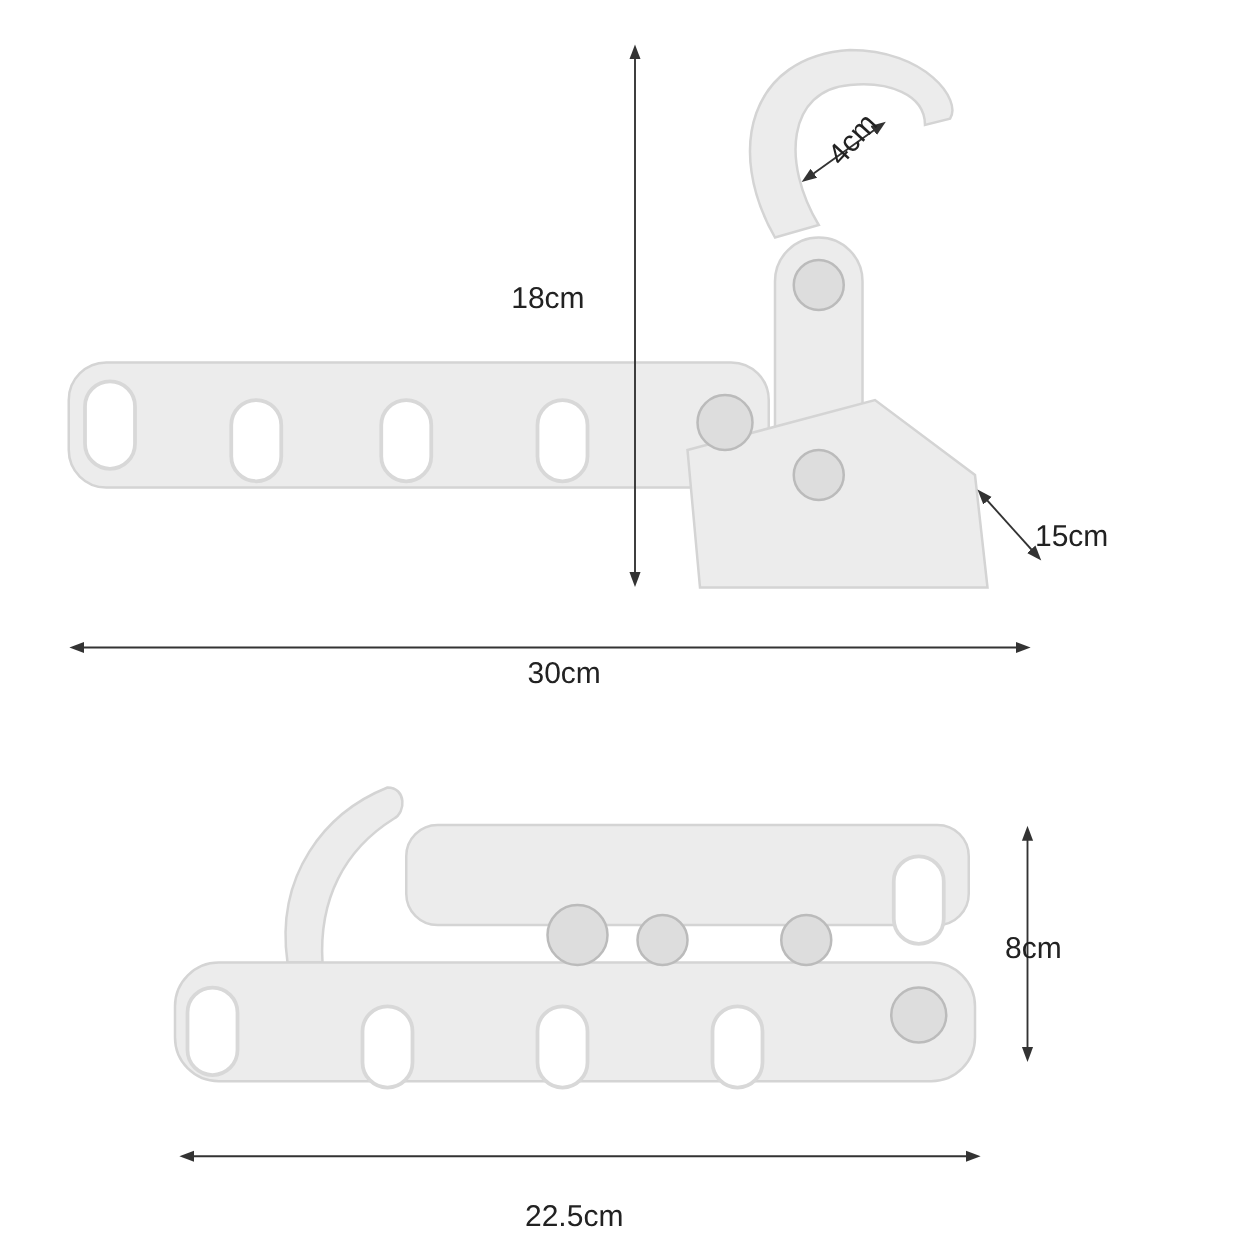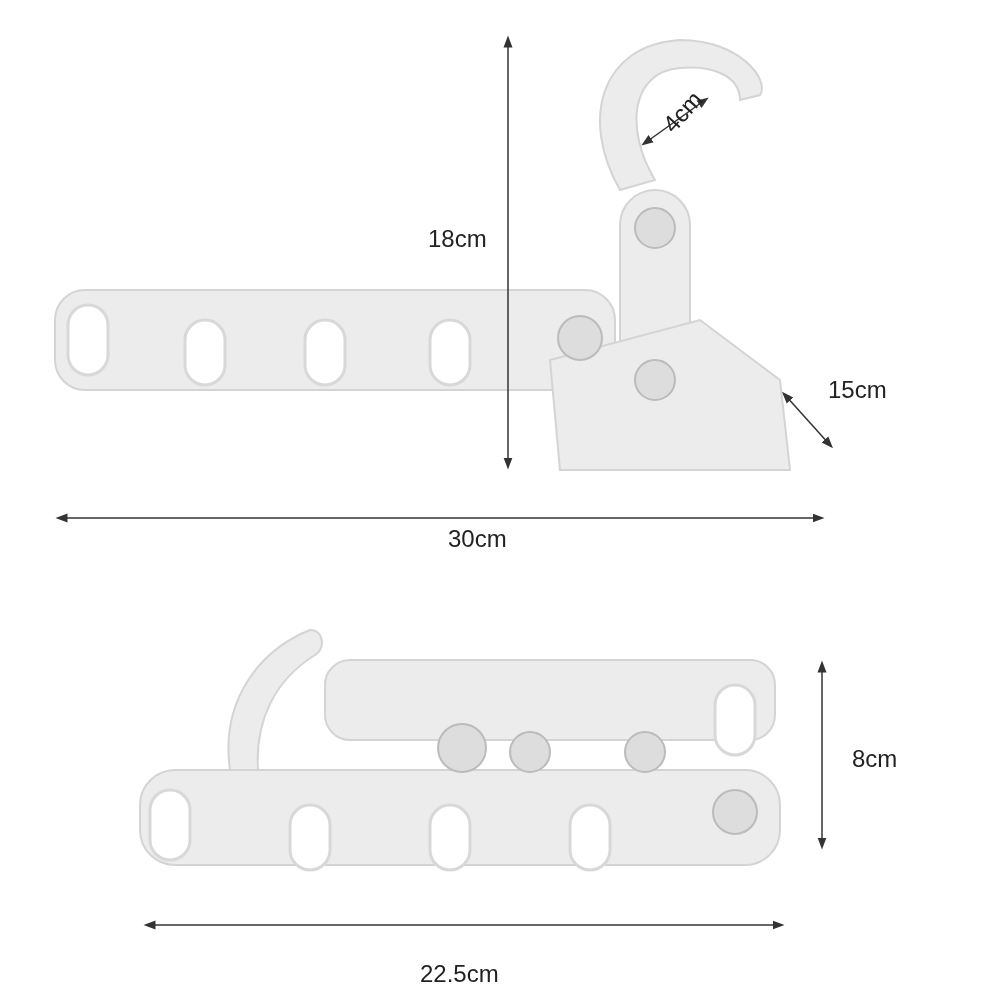--- a/index.html
+++ b/index.html
@@ -59,18 +59,18 @@
     <circle cx="530" cy="752" r="20"></circle>
     <circle cx="645" cy="752" r="20"></circle>
     <circle cx="735" cy="812" r="22"></circle>
   </g>
   <g stroke="#333" stroke-width="1.5">
     <line x1="822" y1="665" x2="822" y2="845" marker-start="url(#ah)" marker-end="url(#ah)"></line>
     <line x1="148" y1="925" x2="780" y2="925" marker-start="url(#ah)" marker-end="url(#ah)"></line>
   </g>
 </svg>
 
-<div class="lbl" style="left:428px;top:225px">18cm</div>
-<div class="lbl" style="left:448px;top:525px">30cm</div>
-<div class="lbl" style="left:828px;top:376px">15cm</div>
+<div class="lbl" style="left:409px;top:225px">18cm</div>
+<div class="lbl" style="left:422px;top:525px">30cm</div>
+<div class="lbl" style="left:828px;top:416px">15cm</div>
 <div class="lbl" style="left:660px;top:98px;transform:rotate(-48deg)">4cm</div>
-<div class="lbl" style="left:852px;top:745px">8cm</div>
+<div class="lbl" style="left:804px;top:745px">8cm</div>
 <div class="lbl" style="left:420px;top:960px">22.5cm</div>
 
 </body></html>

